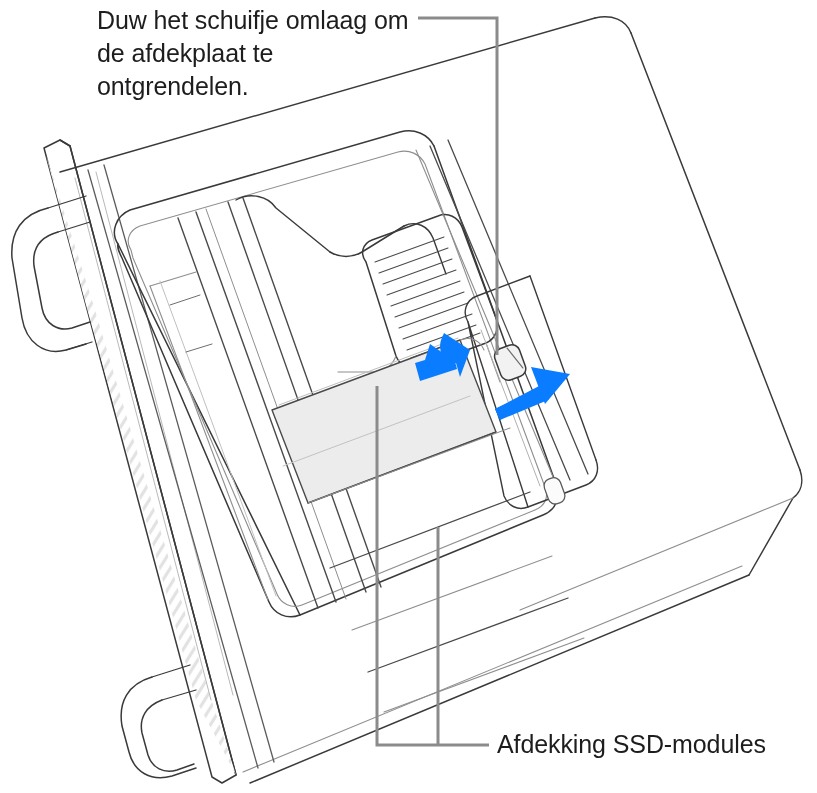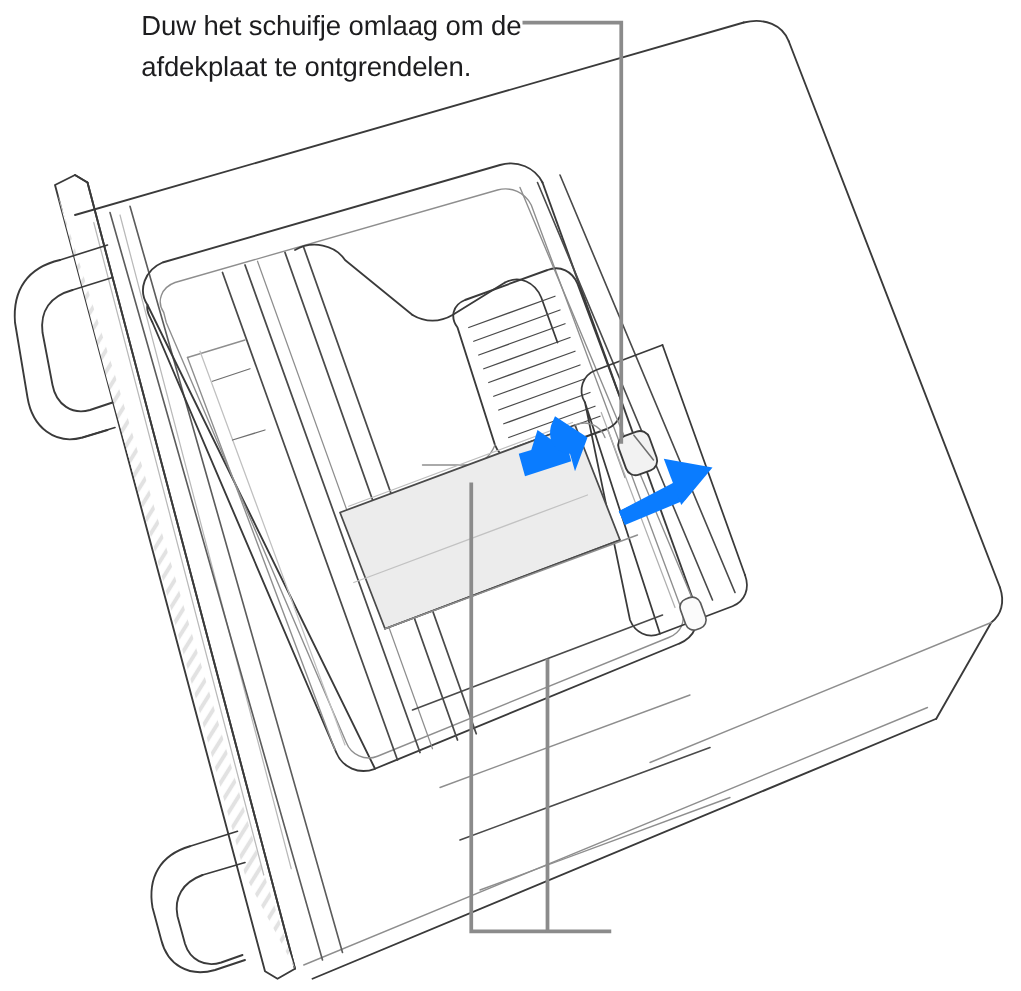--- a/index.html
+++ b/index.html
@@ -22,26 +22,25 @@
   }
   #art {
     position: absolute;
     top: 0;
     left: 0;
     width: 817px;
     height: 793px;
   }
   .callout {
     position: absolute;
-    font-size: 22px;
+    font-size: 25px;
     line-height: 33px;
     letter-spacing: -0.1px;
     color: #1d1d1f;
     white-space: pre-line;
-    margin-left: 16px;
   }
   #callout-latch {
     left: 97px;
     top: 4px;
     width: 330px;
   }
   #callout-cover {
     left: 497px;
     top: 728px;
     width: 320px;
@@ -219,14 +218,15 @@
 
       <path d="M418,18 L497,18 L497,355"></path>
 
       <path d="M377,386 L377,745 L489,745"></path>
       <path d="M438,527 L438,745"></path>
     </g>
   </svg>
 
   <div class="callout" id="callout-latch">Duw het schuifje omlaag om de afdekplaat te ontgrendelen.</div>
 
+  <div class="callout" id="callout-cover">Afdekking SSD-modules</div>
 
 </div>
 
 </body></html>

